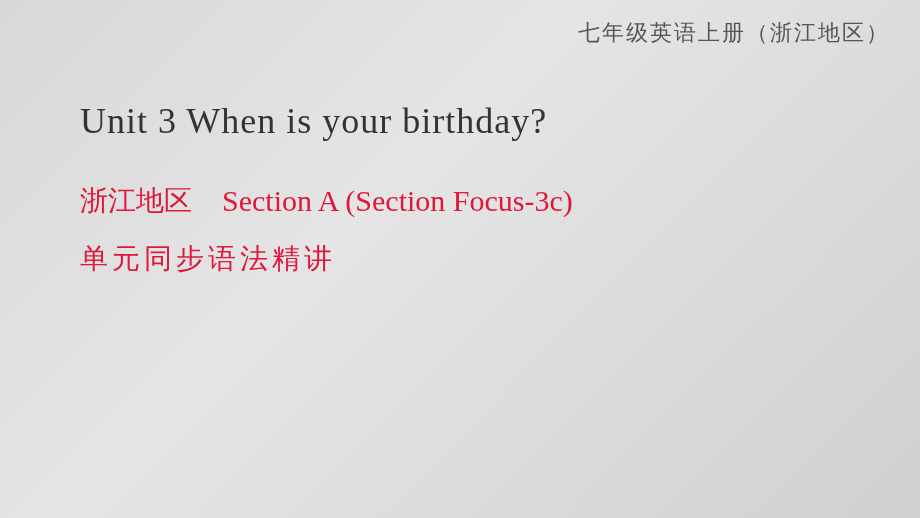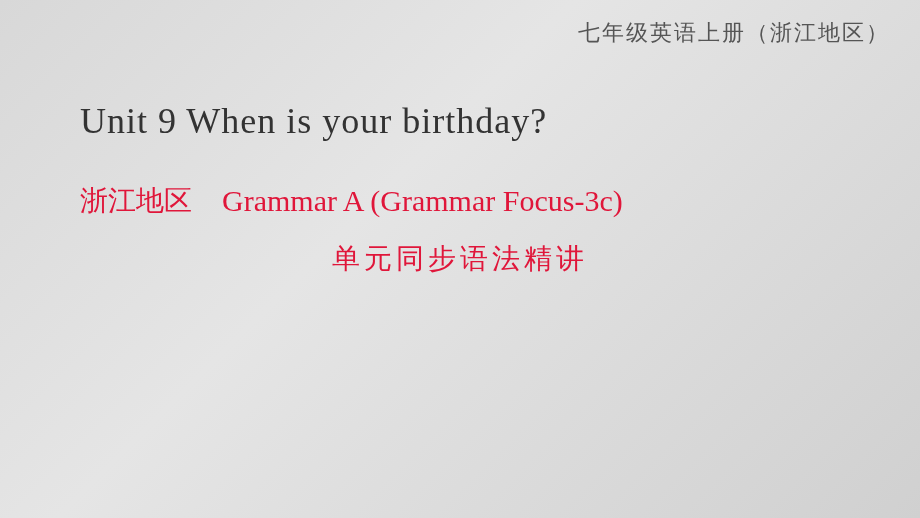--- a/index.html
+++ b/index.html
@@ -69,46 +69,45 @@
 
     .section-title {
       font-size: 30px;
       color: #e0163a;
       font-family: 'Times New Roman', Georgia, serif;
       font-weight: normal;
     }
 
     .subtitle-row {
       display: flex;
-      justify-content: center;
       margin-top: 10px;
     }
 
     .subtitle {
       font-size: 28px;
       color: #e0163a;
       font-family: 'SimSun', 'STSong', serif;
       font-weight: normal;
       letter-spacing: 4px;
     }
   </style>
 </head>
 <body>
 
 <div class="slide-container">
 
   <div class="top-right-title">七年级英语上册（浙江地区）</div>
 
   <div class="main-content">
 
-    <div class="unit-title">Unit 9    When is your birthday?</div>
+    <div class="unit-title">Unit 3    When is your birthday?</div>
 
     <div class="section-row">
       <span class="lesson-label">浙江地区</span>
-      <span class="section-title">Grammar A (Grammar Focus-3c)</span>
+      <span class="section-title">Section A (Section Focus-3c)</span>
     </div>
 
     <div class="subtitle-row">
       <span class="subtitle">单元同步语法精讲</span>
     </div>
 
   </div>
 
 </div>
 

